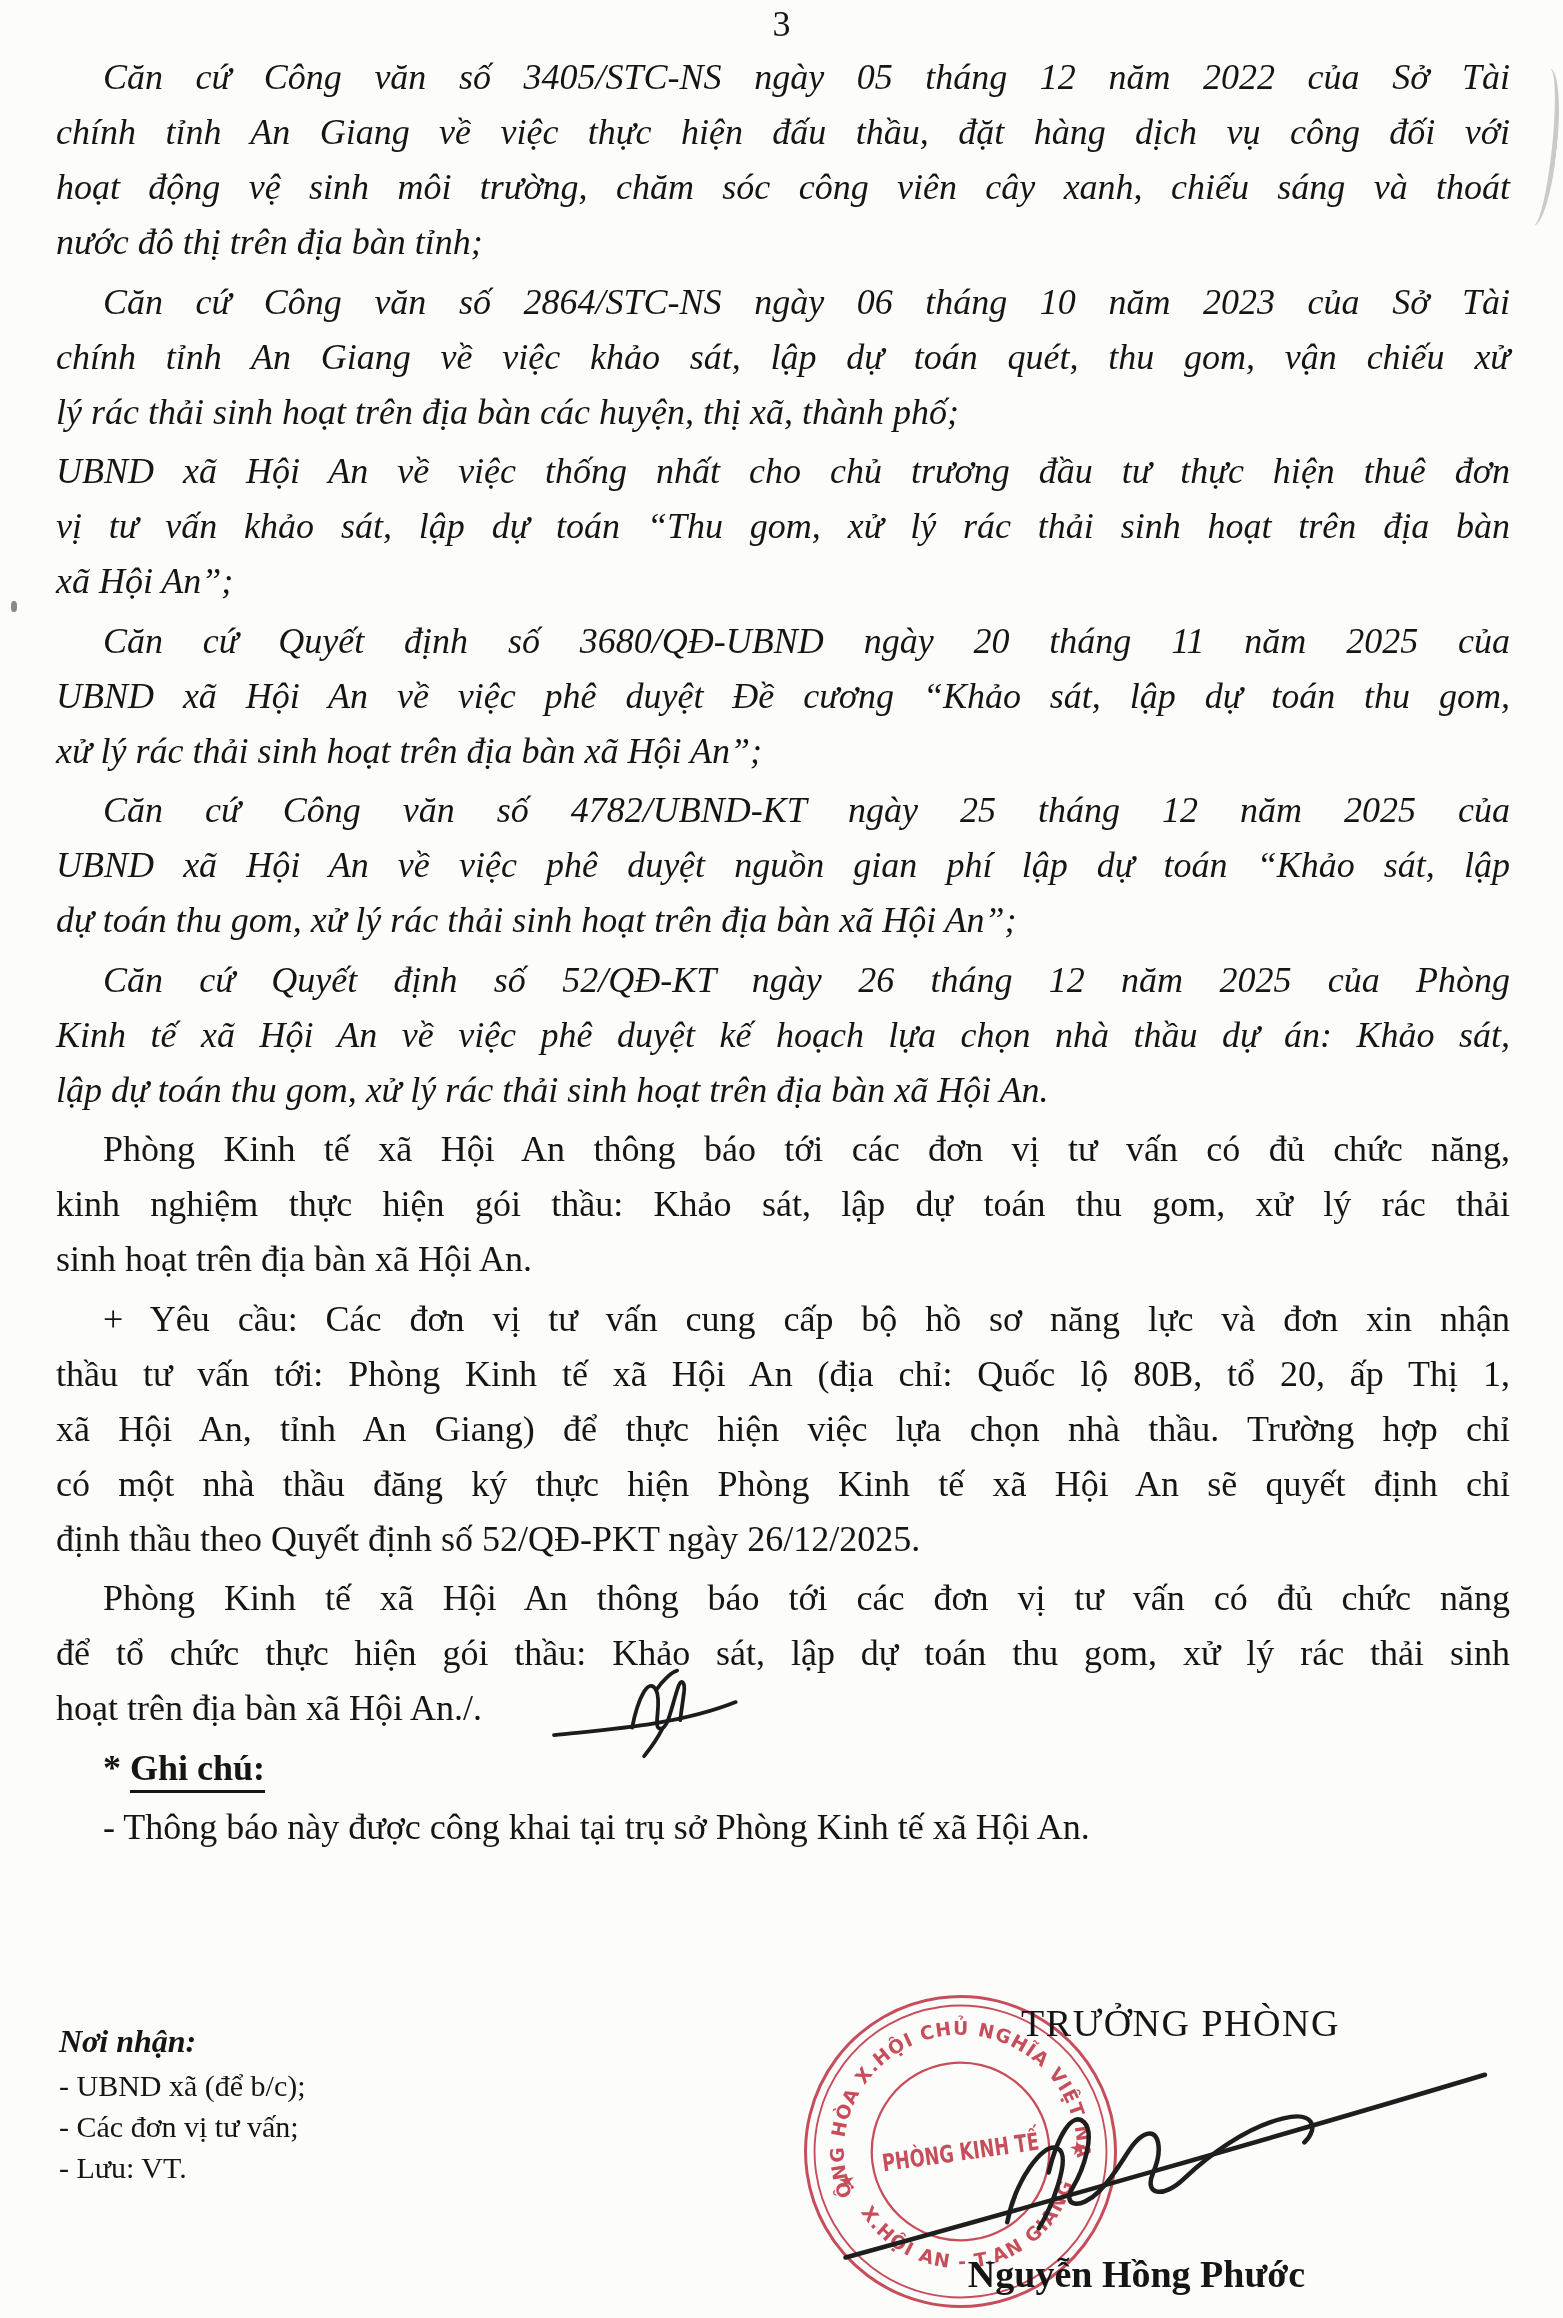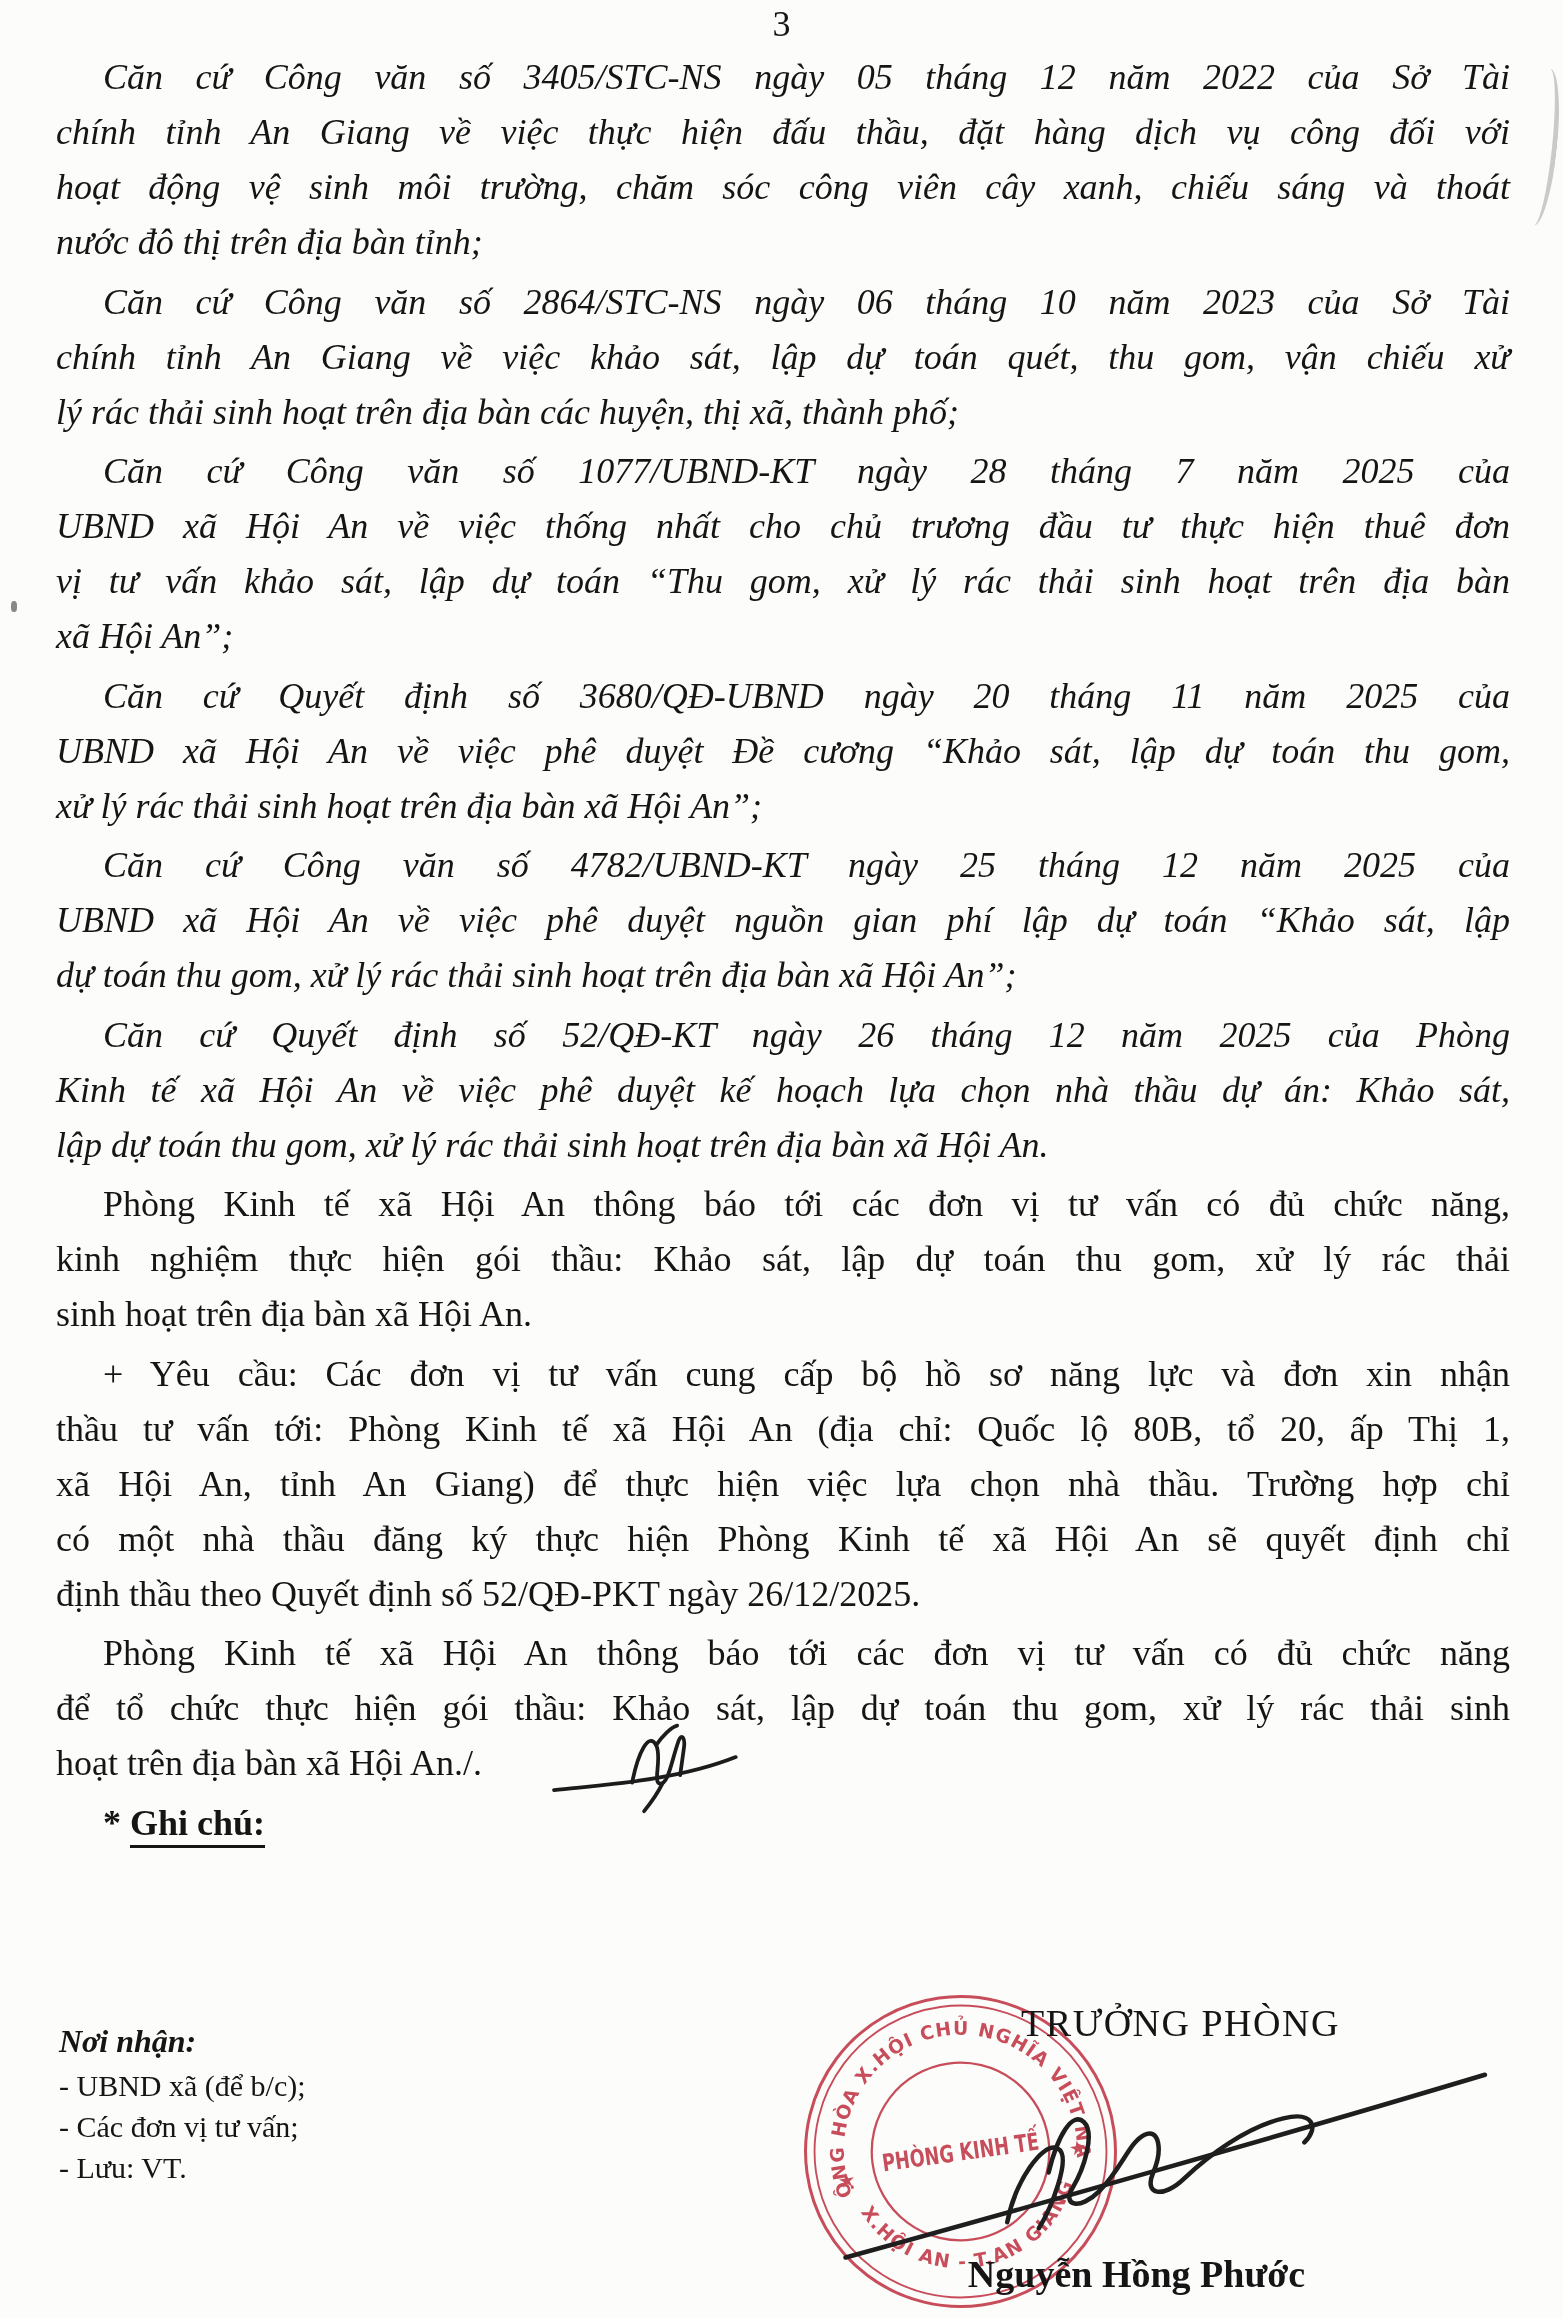--- a/index.html
+++ b/index.html
@@ -62,21 +62,20 @@
         <div class="ln just">chính tỉnh An Giang về việc thực hiện đấu thầu, đặt hàng dịch vụ công đối với</div>
         <div class="ln just">hoạt động vệ sinh môi trường, chăm sóc công viên cây xanh, chiếu sáng và thoát</div>
         <div class="ln last">nước đô thị trên địa bàn tỉnh;</div>
       </div>
     <div class="pblock italic">
         <div class="ln ind just">Căn cứ Công văn số 2864/STC-NS ngày 06 tháng 10 năm 2023 của Sở Tài</div>
         <div class="ln just">chính tỉnh An Giang về việc khảo sát, lập dự toán quét, thu gom, vận chiếu xử</div>
         <div class="ln last">lý rác thải sinh hoạt trên địa bàn các huyện, thị xã, thành phố;</div>
       </div>
     <div class="pblock italic">
-        <div class="ln ind just">Căn cứ Công văn số 1077/UBND-KT ngày 28 tháng 7 năm 2025 của</div>
         <div class="ln just">UBND xã Hội An về việc thống nhất cho chủ trương đầu tư thực hiện thuê đơn</div>
         <div class="ln just">vị tư vấn khảo sát, lập dự toán “Thu gom, xử lý rác thải sinh hoạt trên địa bàn</div>
         <div class="ln last">xã Hội An”;</div>
       </div>
     <div class="pblock italic">
         <div class="ln ind just">Căn cứ Quyết định số 3680/QĐ-UBND ngày 20 tháng 11 năm 2025 của</div>
         <div class="ln just">UBND xã Hội An về việc phê duyệt Đề cương “Khảo sát, lập dự toán thu gom,</div>
         <div class="ln last">xử lý rác thải sinh hoạt trên địa bàn xã Hội An”;</div>
       </div>
     <div class="pblock italic">
@@ -109,20 +108,21 @@
           <path d="M144 40 C 152 28, 164 16, 172 14" stroke="#1c1c1c" stroke-width="5" stroke-linecap="round"></path>
           <path d="M152 92 C 146 104, 136 118, 128 128" stroke="#1c1c1c" stroke-width="5" stroke-linecap="round"></path>
         </svg>
       </span>
     <div class="ln ind just">Phòng Kinh tế xã Hội An thông báo tới các đơn vị tư vấn có đủ chức năng</div>
         <div class="ln just">để tổ chức thực hiện gói thầu: Khảo sát, lập dự toán thu gom, xử lý rác thải sinh</div>
         <div class="ln last">hoạt trên địa bàn xã Hội An./.</div>
       </div>
 
     <p class="ghichu"><span>* </span><span class="gc">Ghi chú:</span></p>
+    <p class="noteline">- Thông báo này được công khai tại trụ sở Phòng Kinh tế xã Hội An.</p>
   </div>
 
   <div class="recipients">
     <div class="label">Nơi nhận:</div>
     <div>- UBND xã (để b/c);</div>
     <div>- Các đơn vị tư vấn;</div>
     <div>- Lưu: VT.</div>
   </div>
 
   <svg class="stamp" viewBox="0 0 440 440">

